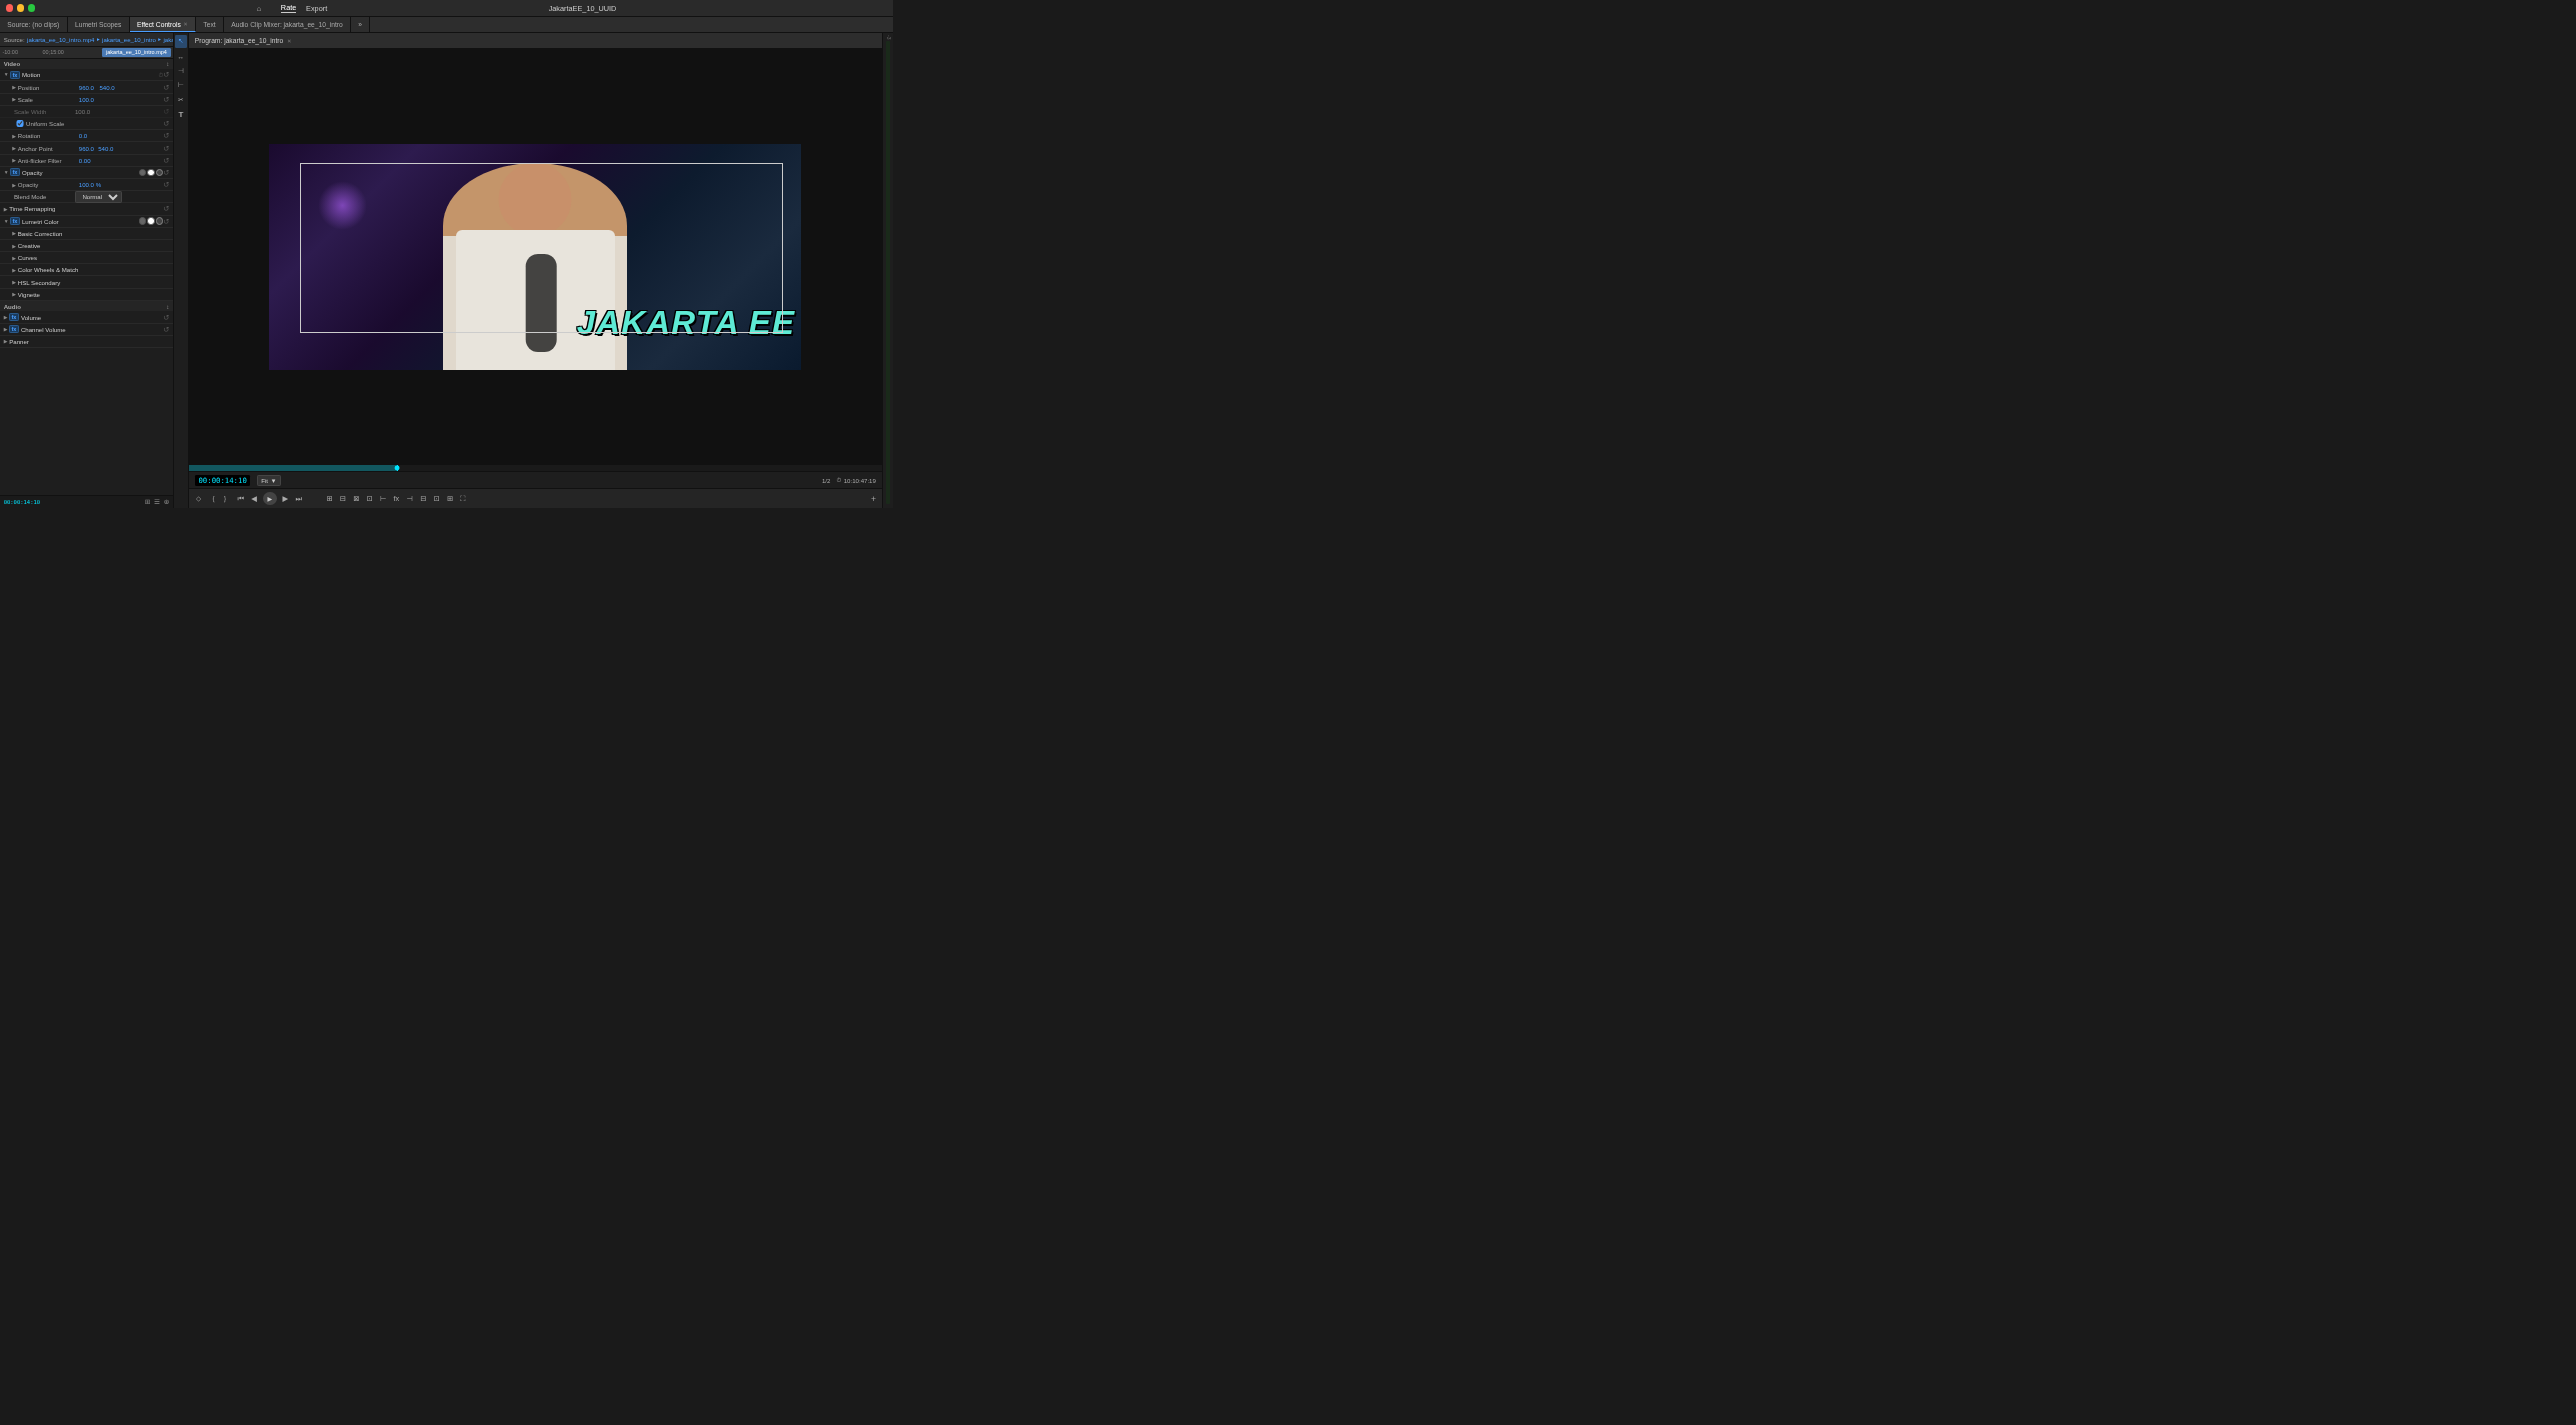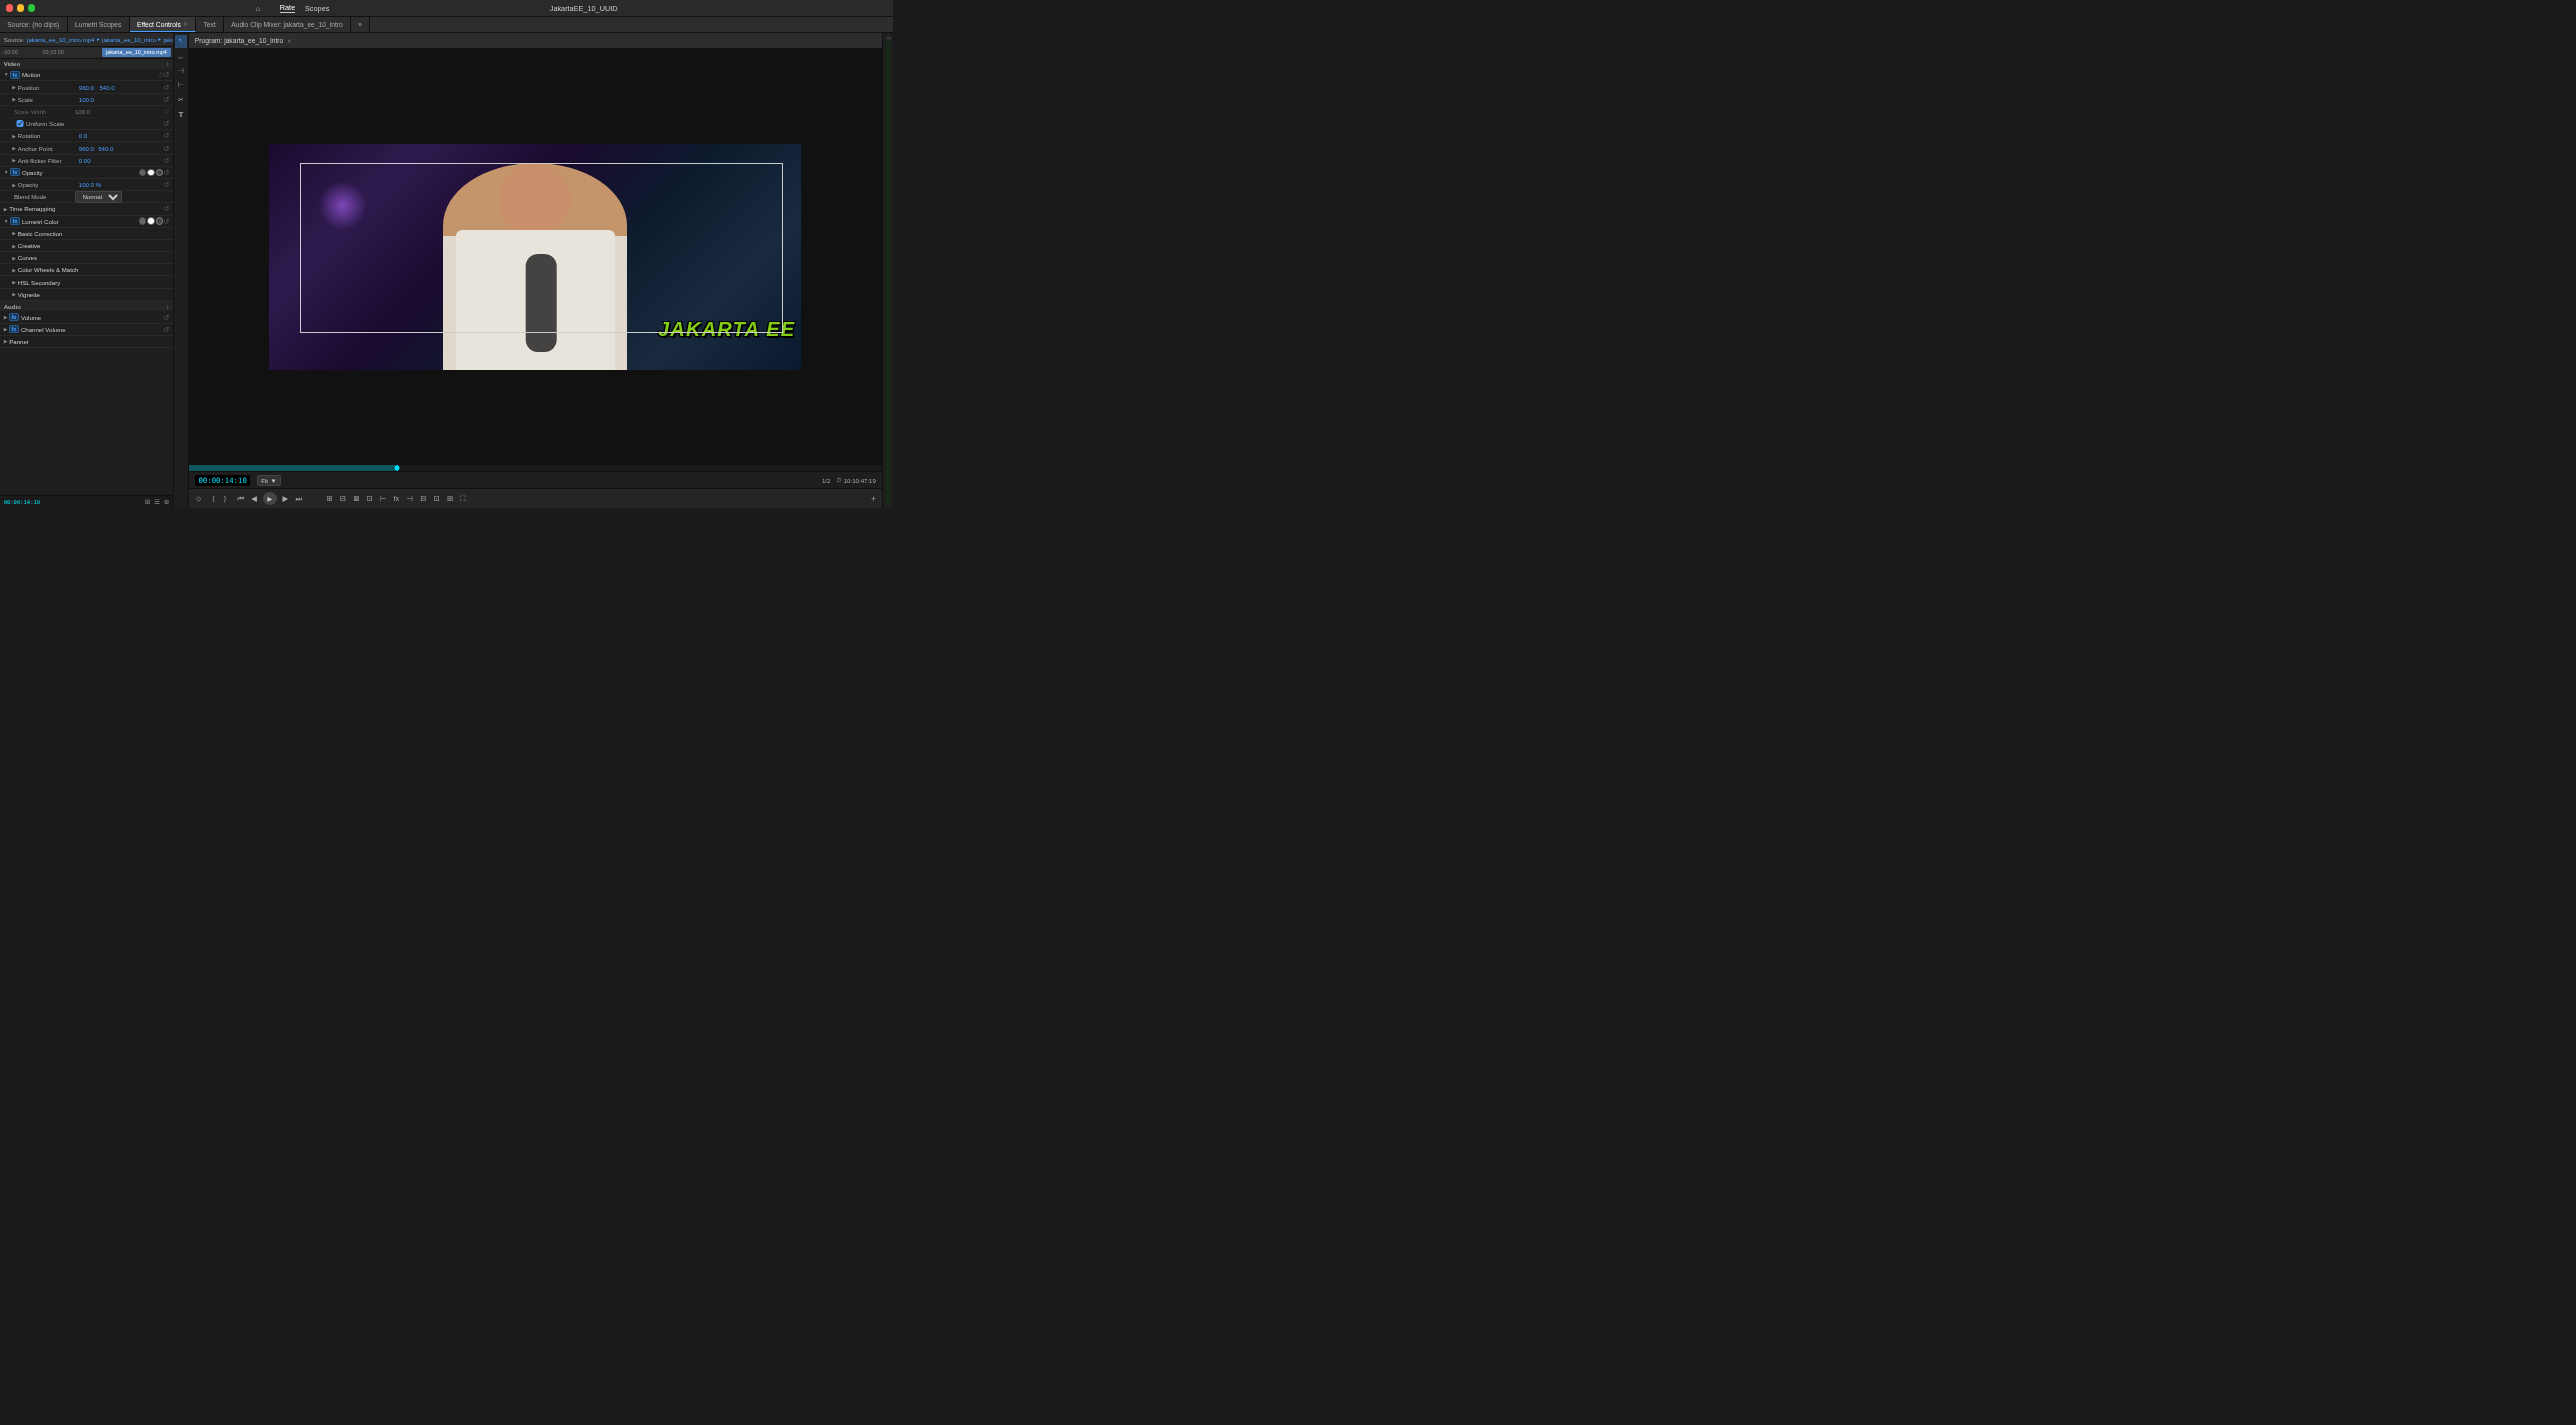--- a/index.html
+++ b/index.html
@@ -857,21 +857,21 @@
 <div class="title-bar">
   <div class="title-bar-controls">
     <span class="dot dot-red"></span>
     <span class="dot dot-yellow"></span>
     <span class="dot dot-green"></span>
   </div>
   <div class="title-bar-menu">
     <span>⌂</span>
     <span></span>
     <span class="active">Rate</span>
-    <span>Scopes</span>
+    <span>Export</span>
   </div>
   <div class="title-bar-title">JakartaEE_10_UUID</div>
   <div style="width:49px"></div>
 </div>
 
 <div class="top-tabs">
   <div class="tab-item">
     <span>Source: (no clips)</span>
   </div>
   <div class="tab-item">
@@ -1121,21 +1121,21 @@
               <div style="width:184px;height:208px;background:linear-gradient(180deg,#c4956a 0%,#c4956a 35%,#e0d8cc 35%,#e0d8cc 100%);border-radius:50% 50% 0 0/30% 30% 0 0;position:relative;filter:blur(0.6px)">
 
                 <div style="position:absolute;top:0;left:50%;transform:translateX(-50%);width:73px;height:73px;background:#c8906a;border-radius:50%;filter:blur(0px)"></div>
 
                 <div style="position:absolute;top:67px;left:12.2px;right:12.2px;bottom:0;background:#e8e4dc;border-radius:6.1px 6.1px 0 0"></div>
               </div>
             </div>
 
             <div style="position:absolute;bottom:18.4px;left:50%;transform:translateX(-30%);width:31px;height:98px;background:#1a1a1a;border-radius:12.2px;opacity:0.8"></div>
 
-            <div style="position:absolute;bottom:31px;right:6.1px;font-size:20px;font-weight:900;color:#84cc16;text-shadow:1.8px 1.8px 0 #000,-1.2px -1.2px 0 #000,1.2px -1.2px 0 #000,-1.2px 1.2px 0 #000;font-style:italic;font-family:Impact,'Arial Black',sans-serif;letter-spacing:1.2px;line-height:1">
+            <div style="position:absolute;bottom:31px;right:6.1px;font-size:33px;font-weight:900;color:#5eead4;text-shadow:1.8px 1.8px 0 #000,-1.2px -1.2px 0 #000,1.2px -1.2px 0 #000,-1.2px 1.2px 0 #000;font-style:italic;font-family:Impact,'Arial Black',sans-serif;letter-spacing:1.2px;line-height:1">
               <span>JAKARTA EE</span>
             </div>
 
             <div class="selection-box" style="left:31px;top:18.4px;right:18.4px;bottom:37px"></div>
 
           </div>
         </div>
 
         <div class="video-scrub-bar">
           <div class="scrub-progress"></div>

